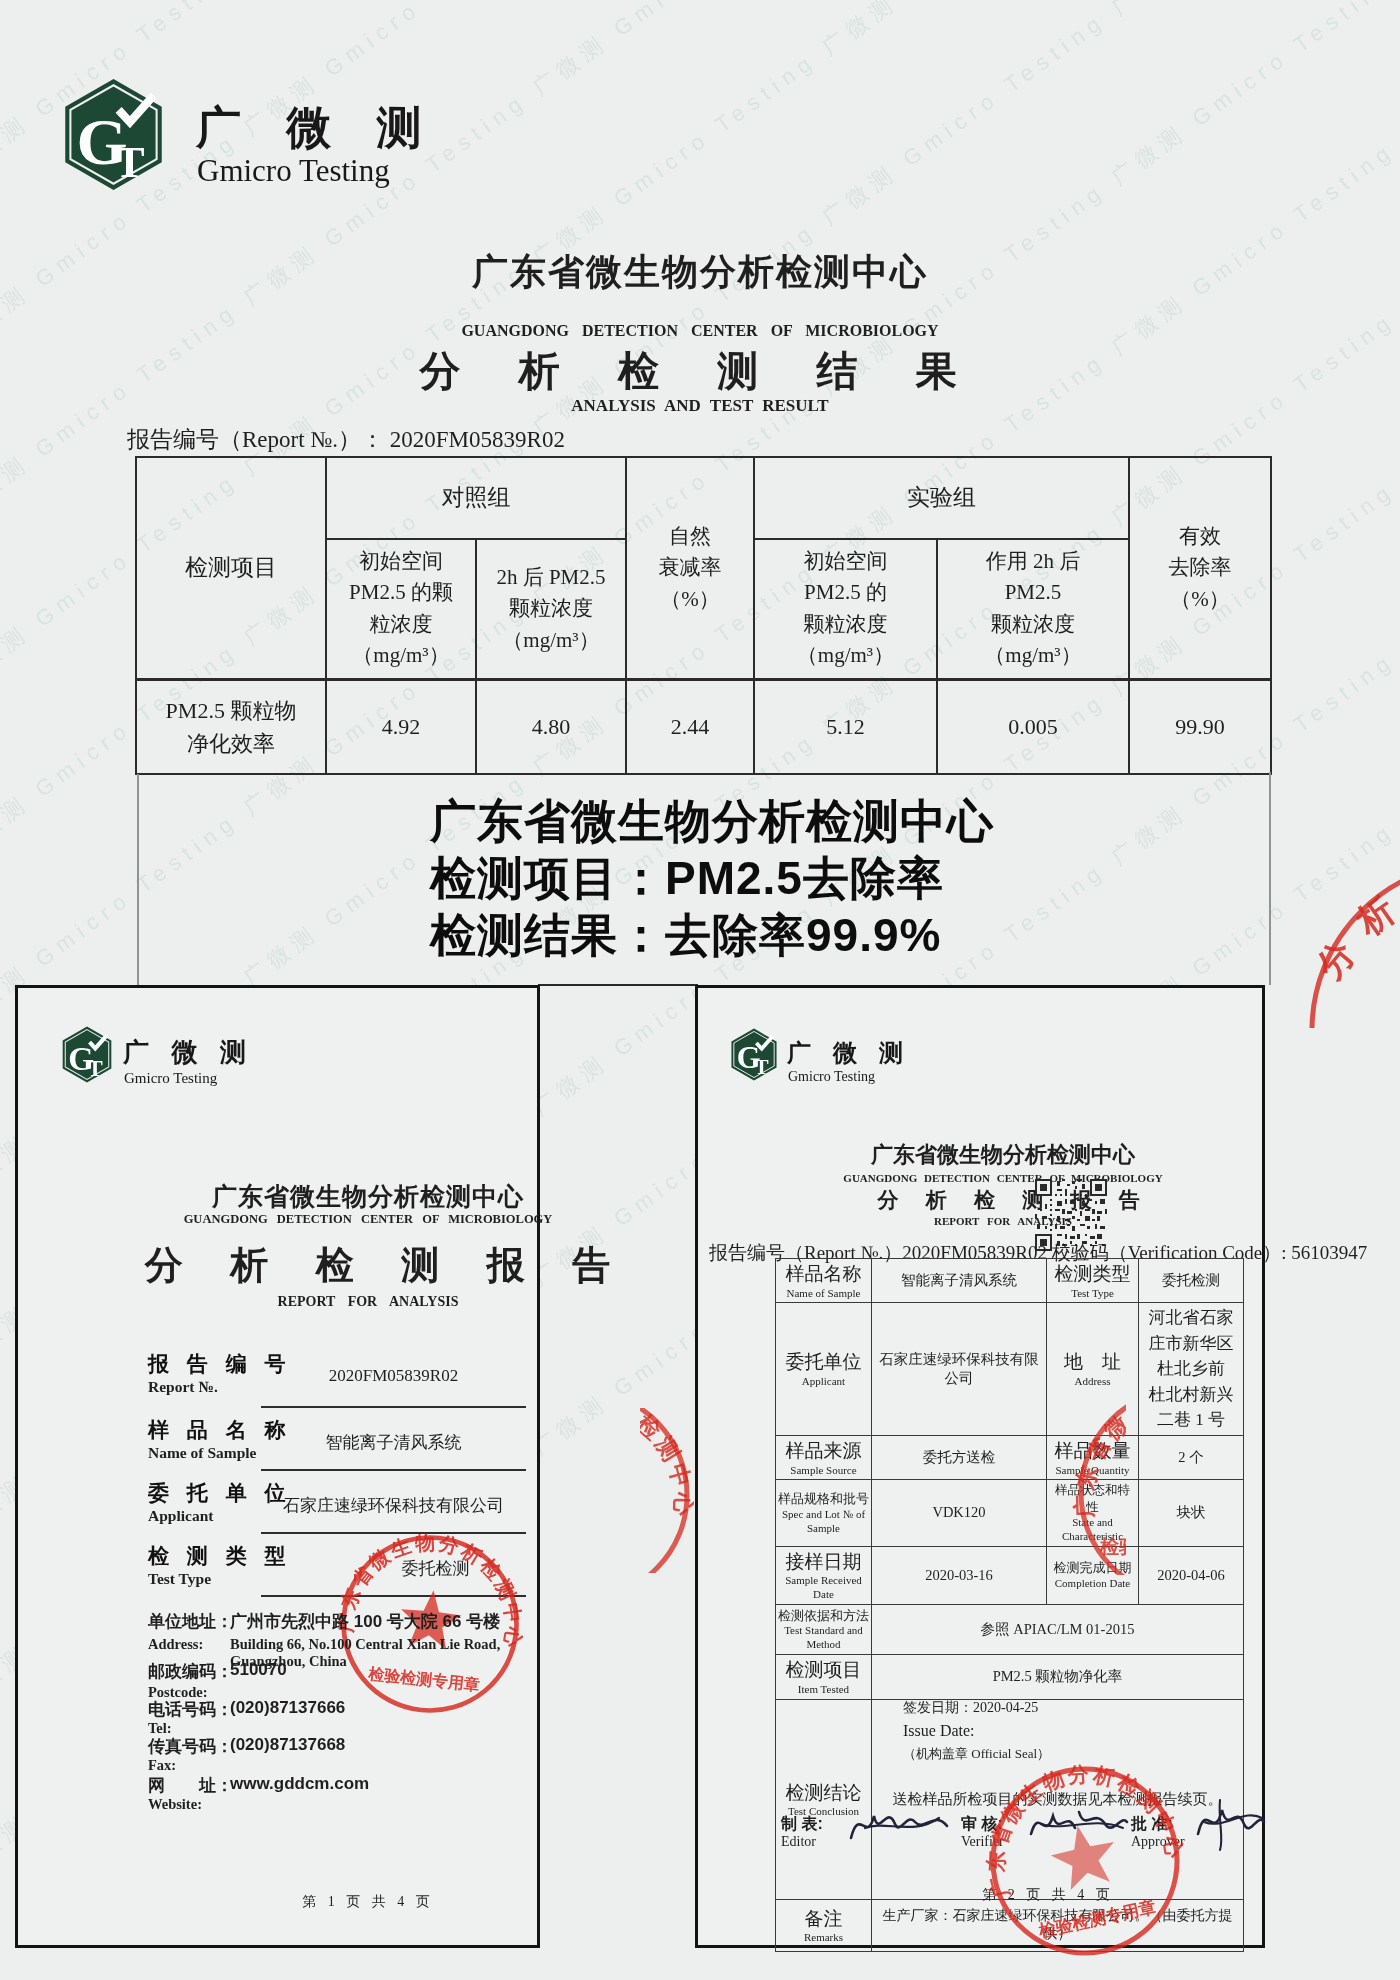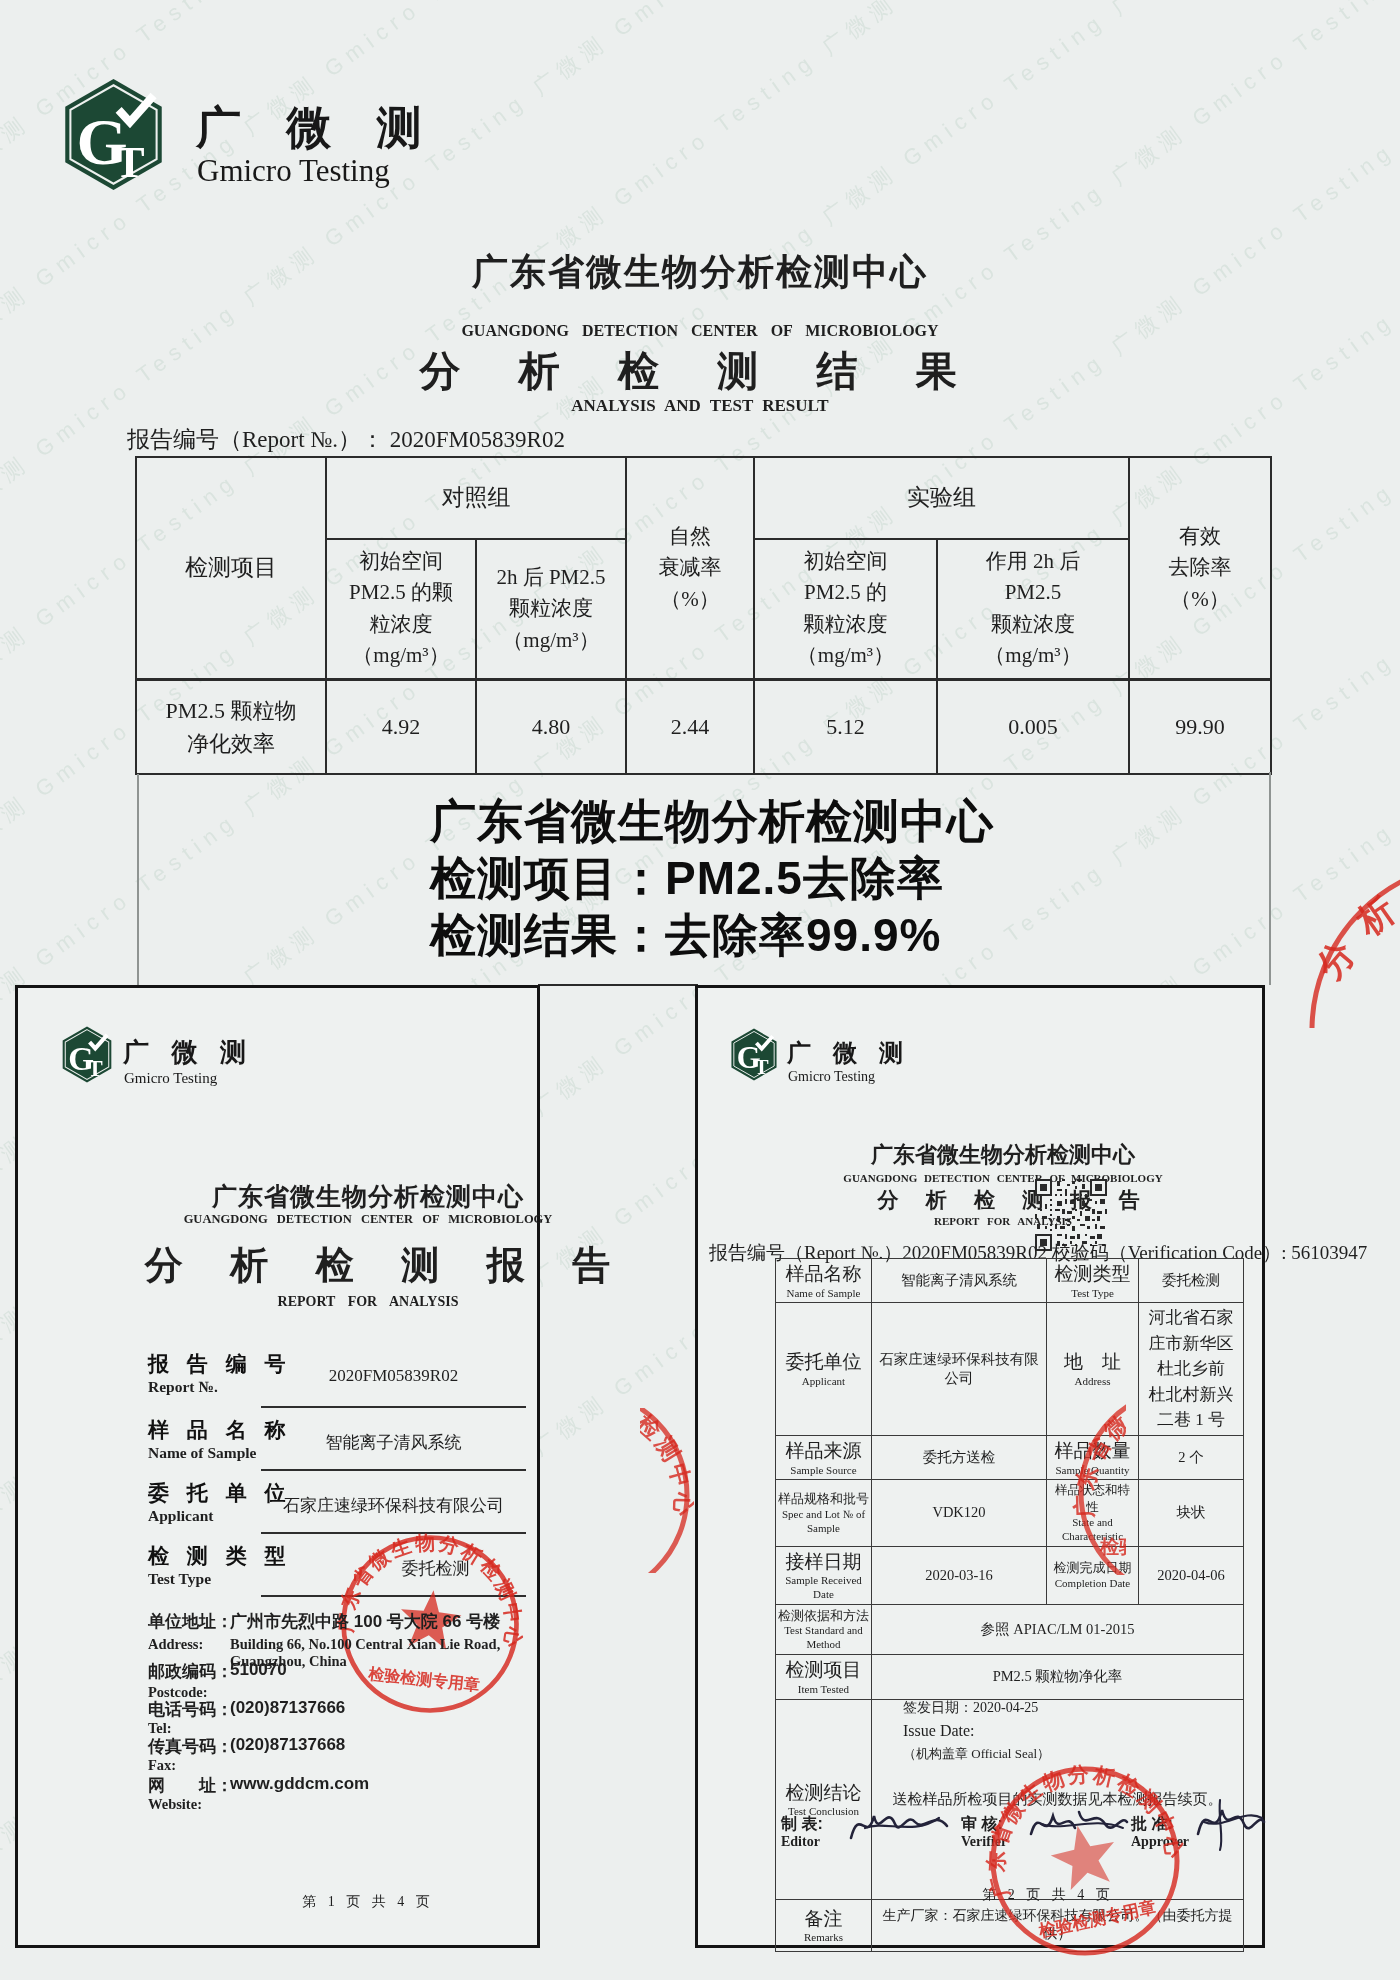--- a/index.html
+++ b/index.html
@@ -55,21 +55,21 @@
   table.tbl-p2 td{border:1.5px solid #3a3a3a;text-align:center;vertical-align:middle;
       white-space:pre-line;padding:2px;}
   .lblc{font-size:19px;line-height:1.35;}
   .lble{font-size:11px;line-height:1.25;}
   .cval{font-size:14.5px;}
   .cval-sm{font-size:17px;line-height:1.5;}
   td.concl-val{vertical-align:top;text-align:left;padding:60px 10px 0 14px;font-size:15px;}
   td.remark-val{text-align:left;padding-left:12px;font-size:14px;}
   .issue{font-size:14px;line-height:23px;}
   .sig-cn{font-size:16px;font-weight:bold;font-family:"Liberation Sans","DejaVu Sans",sans-serif;line-height:20px;}
-  .sig-en{font-size:14px;font-weight:bold;}
+  .sig-en{font-size:14px;font-weight:normal;}
   .clip{position:absolute;overflow:hidden;z-index:3;}
   svg text{font-family:"Liberation Serif","DejaVu Serif",serif;}
 </style>
 </head>
 <body>
 
 <div class="canvas">
 
   <div class="abs" style="left:0;top:0;width:1400px;height:1980px;z-index:0">
 

